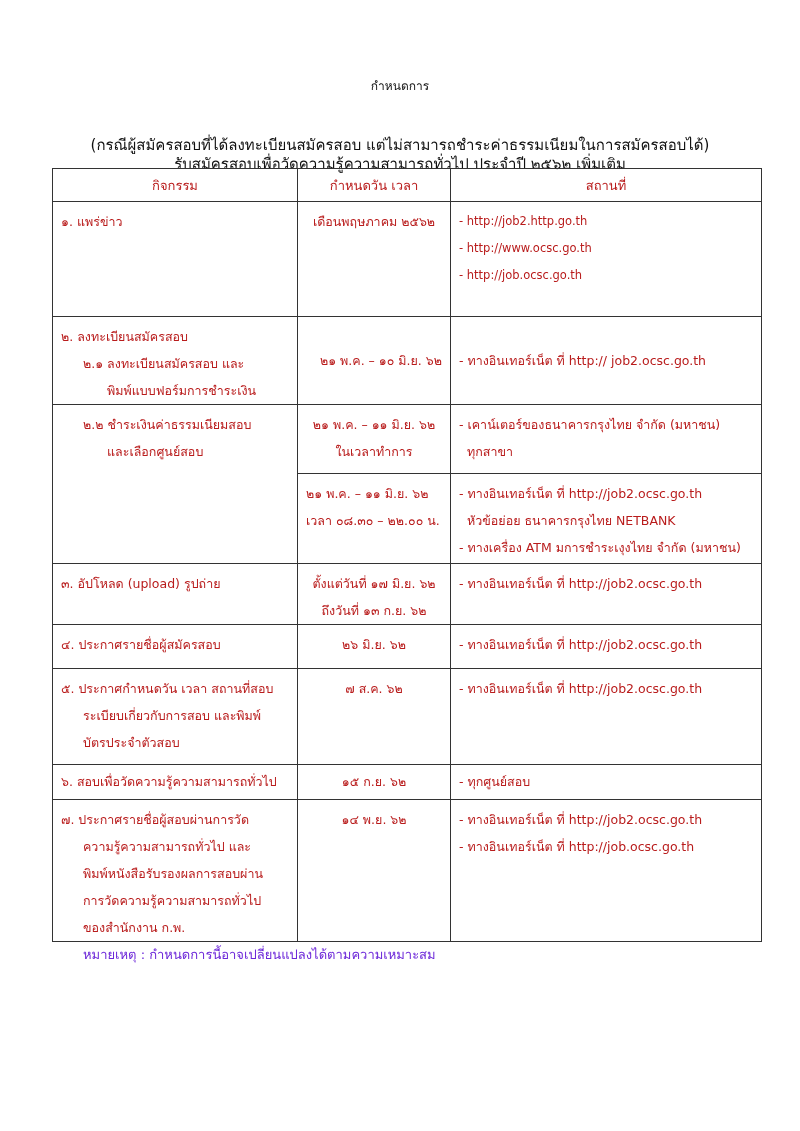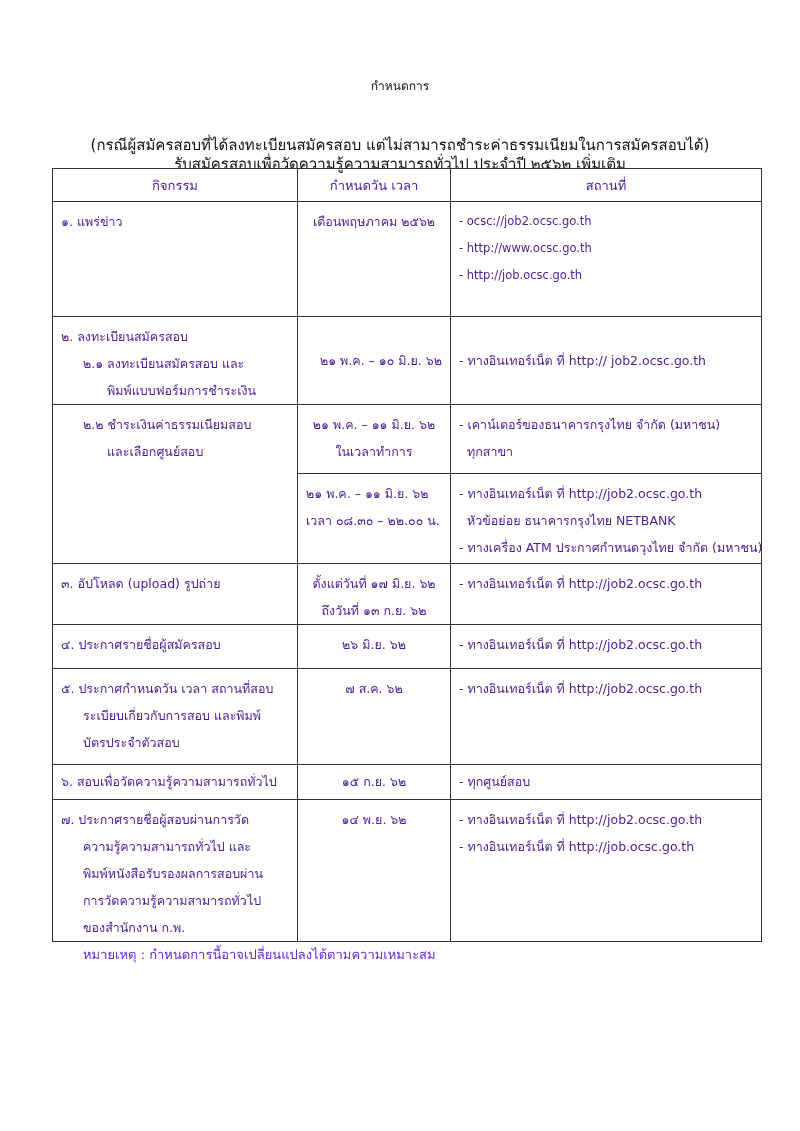--- a/index.html
+++ b/index.html
@@ -15,21 +15,21 @@
     .t1 { top: 76px; }
     .t2 { top: 116px; font-size: 15px; margin-top: 36px; }
     .t3 { top: 133px; font-size: 15px; }
 
     table.sched {
       position: absolute; left: 52px; top: 168px; width: 709px;
       border-collapse: collapse; table-layout: fixed;
     }
     table.sched td, table.sched th {
       border: 1px solid #333; vertical-align: top; padding: 0;
-      font-size: 12.5px; font-weight: normal; color: #4c1d95;
+      font-size: 12.5px; font-weight: normal; color: #b91c1c;
     }
     table.sched th { height: 32px; vertical-align: middle; text-align: center; font-size: 13px; }
     col.c1 { width: 245px; }
     col.c2 { width: 153px; }
     col.c3 { width: 311px; }
     .cell { padding: 6px 8px 0 8px; }
     .line { height: 27px; line-height: 27px; white-space: nowrap; }
     .ind1 { padding-left: 22px; }
     .ind2 { padding-left: 46px; }
     .center { text-align: center; }
@@ -67,21 +67,21 @@
         <div class="line">๑. แพร่ข่าว</div>
       </div>
         </td>
       <td>
           <div class="cell center">
         <div class="line">เดือนพฤษภาคม ๒๕๖๒</div>
       </div>
         </td>
       <td>
           <div class="cell">
-        <div class="line url">- ocsc://job2.ocsc.go.th</div>
+        <div class="line url">- http://job2.http.go.th</div>
         <div class="line url">- http://www.ocsc.go.th</div>
         <div class="line url">- http://job.ocsc.go.th</div>
       </div>
         </td>
     </tr>
 
     <tr style="height:69px;">
       <td>
           <div class="cell">
         <div class="line">๒. ลงทะเบียนสมัครสอบ</div>
@@ -125,21 +125,21 @@
       <td>
           <div class="cell">
         <div class="line">๒๑ พ.ค. – ๑๑ มิ.ย. ๖๒</div>
         <div class="line">เวลา ๐๘.๓๐ – ๒๒.๐๐ น.</div>
       </div>
         </td>
       <td>
           <div class="cell">
         <div class="line">- ทางอินเทอร์เน็ต ที่ http://job2.ocsc.go.th</div>
         <div class="line" style="padding-left:8px;">หัวข้อย่อย ธนาคารกรุงไทย NETBANK</div>
-        <div class="line">- ทางเครื่อง ATM ประกาศกำหนดวุงไทย จำกัด (มหาชน)</div>
+        <div class="line">- ทางเครื่อง ATM มการชำระเงุงไทย จำกัด (มหาชน)</div>
       </div>
         </td>
     </tr>
 
     <tr style="height:55px;">
       <td>
           <div class="cell">
         <div class="line">๓. อัปโหลด (upload) รูปถ่าย</div>
       </div>
         </td>

